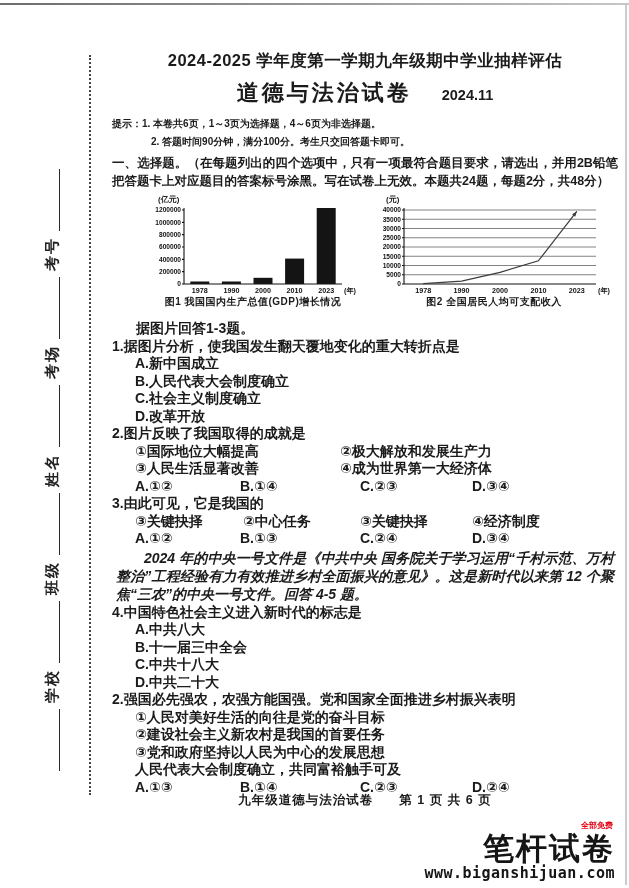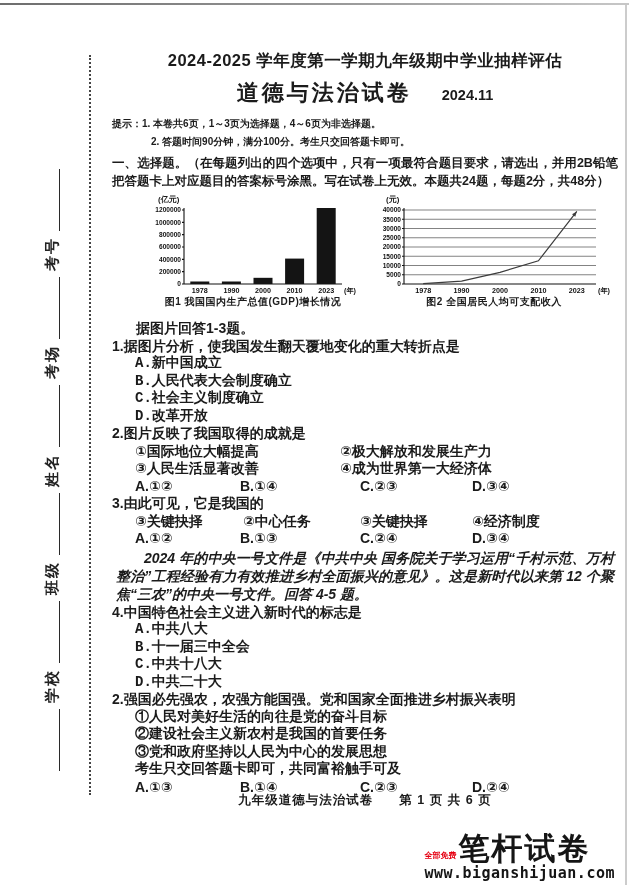--- a/index.html
+++ b/index.html
@@ -50,37 +50,37 @@
   .caption { position:absolute; bottom:9px; width:100%; text-align:center; font-size:10px; font-weight:700; letter-spacing:0.5px; }
   svg text { font-family:"Liberation Sans","DejaVu Sans",sans-serif; fill:#111; }
   svg .tick { font-size:6.6px; text-anchor:end; font-weight:700; }
   svg .xt   { font-size:7.2px; text-anchor:middle; font-weight:700; }
   svg .grid { stroke:#4e4e4e; stroke-width:0.7; }
   svg .ax   { stroke:#111; stroke-width:1.1; }
 
   
   .line { font-size:14px; font-weight:600; line-height:17.5px; }
   .lead2 { padding-left:24px; font-weight:700; margin-top:2px; }
-  .opt { padding-left:23px;font-family:Liberation Mono, monospace; }
+  .opt { padding-left:23px; }
   .grid2 { display:grid; grid-template-columns:205px 1fr; padding-left:23px; }
   .row4 { display:flex; padding-left:23px; }
   .row4 span:nth-child(1){ width:105px; } .row4 span:nth-child(2){ width:120px; }
   .row4 span:nth-child(3){ width:112px; }
   .row4.q3o span:nth-child(1){ width:108px; } .row4.q3o span:nth-child(2){ width:117px; }
   .passage { font-style:italic; font-weight:700; text-align:justify; text-indent:2em; line-height:18px; margin:1px 4px; }
 
   .pagefoot {
     position:absolute; left:112px; top:792px; width:506px; text-align:center;
     font-size:12.5px; font-weight:700; letter-spacing:1px;
   }
   .pagefoot .gap { display:inline-block; width:26px; }
 
   
   .brandbox { position:absolute; right:14px; bottom:6px; text-align:left; }
-  .brand-row { display:flex; align-items:flex-end; }
+  .brand-row { display:flex; align-items:flex-end;flex-direction:column; }
   .free { color:#e60012; font-size:8px; font-weight:800; line-height:9px; margin-right:2px; margin-bottom:4px; white-space:nowrap; }
   .brand { font-size:31px; font-weight:800; letter-spacing:2px; line-height:30px; color:#151515; }
   .url { font-size:15px; font-weight:700; font-family:"DejaVu Sans Mono","Liberation Mono",monospace; letter-spacing:0.5px; color:#151515; }
 </style>
 </head>
 <body>
 
 <div class="paper">
 
   <div class="scan-top"></div>
@@ -233,21 +233,21 @@
     <div class="line">4.中国特色社会主义进入新时代的标志是</div>
     <div class="line opt">A.中共八大</div>
     <div class="line opt">B.十一届三中全会</div>
     <div class="line opt">C.中共十八大</div>
     <div class="line opt">D.中共二十大</div>
 
     <div class="line">2.强国必先强农，农强方能国强。党和国家全面推进乡村振兴表明</div>
     <div class="line opt">①人民对美好生活的向往是党的奋斗目标</div>
     <div class="line opt">②建设社会主义新农村是我国的首要任务</div>
     <div class="line opt">③党和政府坚持以人民为中心的发展思想</div>
-    <div class="line opt">考生只交回答题卡即可，共同富裕触手可及</div>
+    <div class="line opt">人民代表大会制度确立，共同富裕触手可及</div>
     <div class="row4">
       <span class="line">A.①③</span>
       <span class="line">B.①④</span>
       <span class="line">C.②③</span>
       <span class="line">D.②④</span>
     </div>
 
   </div>
 
   <div class="pagefoot">

